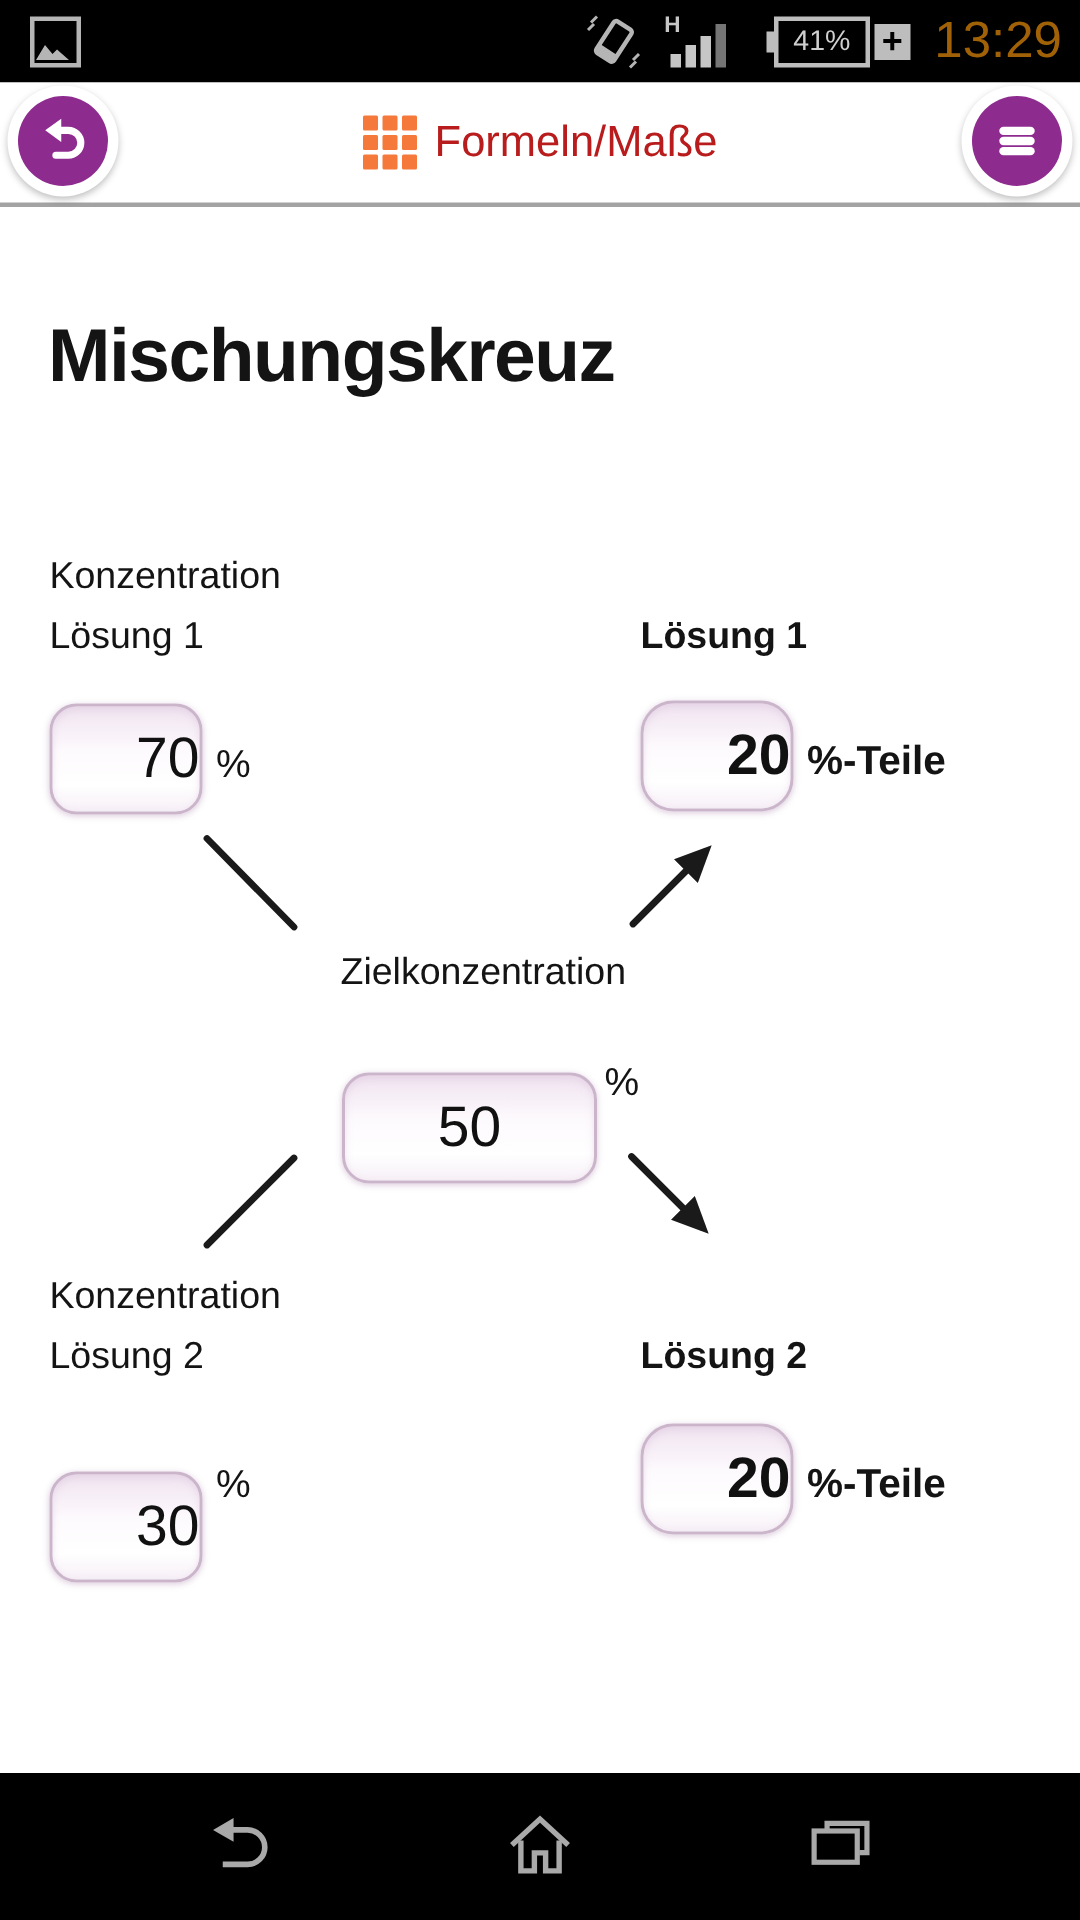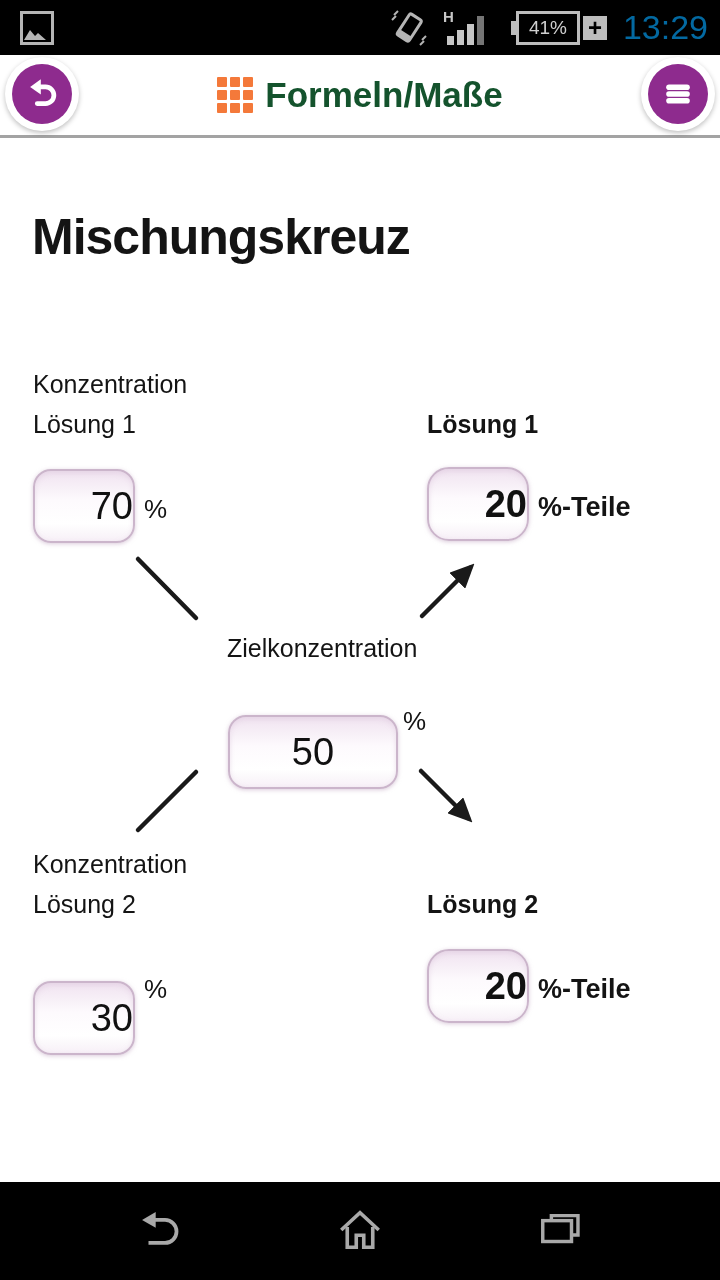--- a/index.html
+++ b/index.html
@@ -35,21 +35,21 @@
   .battery-body{
     width:58px; height:28px; border:3px solid #bdbdbd; display:flex;
     align-items:center; justify-content:center; font-size:19px; color:#cfcfcf;
     letter-spacing:0; box-sizing:content-box;
   }
   .battery-plus{
     width:24px; height:24px; background:#bdbdbd; color:#000; margin-left:3px;
     display:flex; align-items:center; justify-content:center;
     font-size:24px; font-weight:700; line-height:1;
   }
-  .sb-time{font-size:34px; color:#0369a1; margin-left:4px;}
+  .sb-time{font-size:34px; color:#a16207; margin-left:4px;}
   
   .app-header{
     position:absolute; top:55px; left:0; width:720px; height:80px;
     background:#fff; border-bottom:3px solid #a3a3a3; box-sizing:content-box;
   }
   .circle-btn{
     position:absolute; top:2px; width:74px; height:74px; border-radius:50%;
     background:#fff; box-shadow:0 2px 5px rgba(0,0,0,0.25);
     display:flex; align-items:center; justify-content:center;
     border:none; padding:0; cursor:pointer;
@@ -60,21 +60,21 @@
   }
   .btn-left{left:5px;}
   .btn-right{right:5px;}
   .header-title{
     position:absolute; left:0; top:0; width:100%; height:80px;
     display:flex; align-items:center; justify-content:center; gap:12px;
     pointer-events:none;
   }
   .grid-icon{display:grid; grid-template-columns:repeat(3,10px); grid-auto-rows:10px; gap:3px;}
   .grid-icon i{display:block; border-radius:1px;}
-  .header-title .title-text{font-size:35px; font-weight:700; color:#14532d;}
+  .header-title .title-text{font-size:29px; font-weight:400; color:#b91c1c;}
   
   .txt{position:absolute; color:#141414; white-space:nowrap;}
   .page-title{left:32px; top:208px; font-size:50px; font-weight:700; letter-spacing:-1px;}
   .page-sub{left:32px; top:296px; font-size:25px; font-weight:700;}
   .lbl{font-size:25px; font-weight:400;}
   .lbl-b{font-size:25px; font-weight:700;}
   .unit{font-size:26px; font-weight:400;}
   .unit-b{font-size:27px; font-weight:700;}
   .pill-input{
     position:absolute; box-sizing:border-box; height:74px; border-radius:18px;

